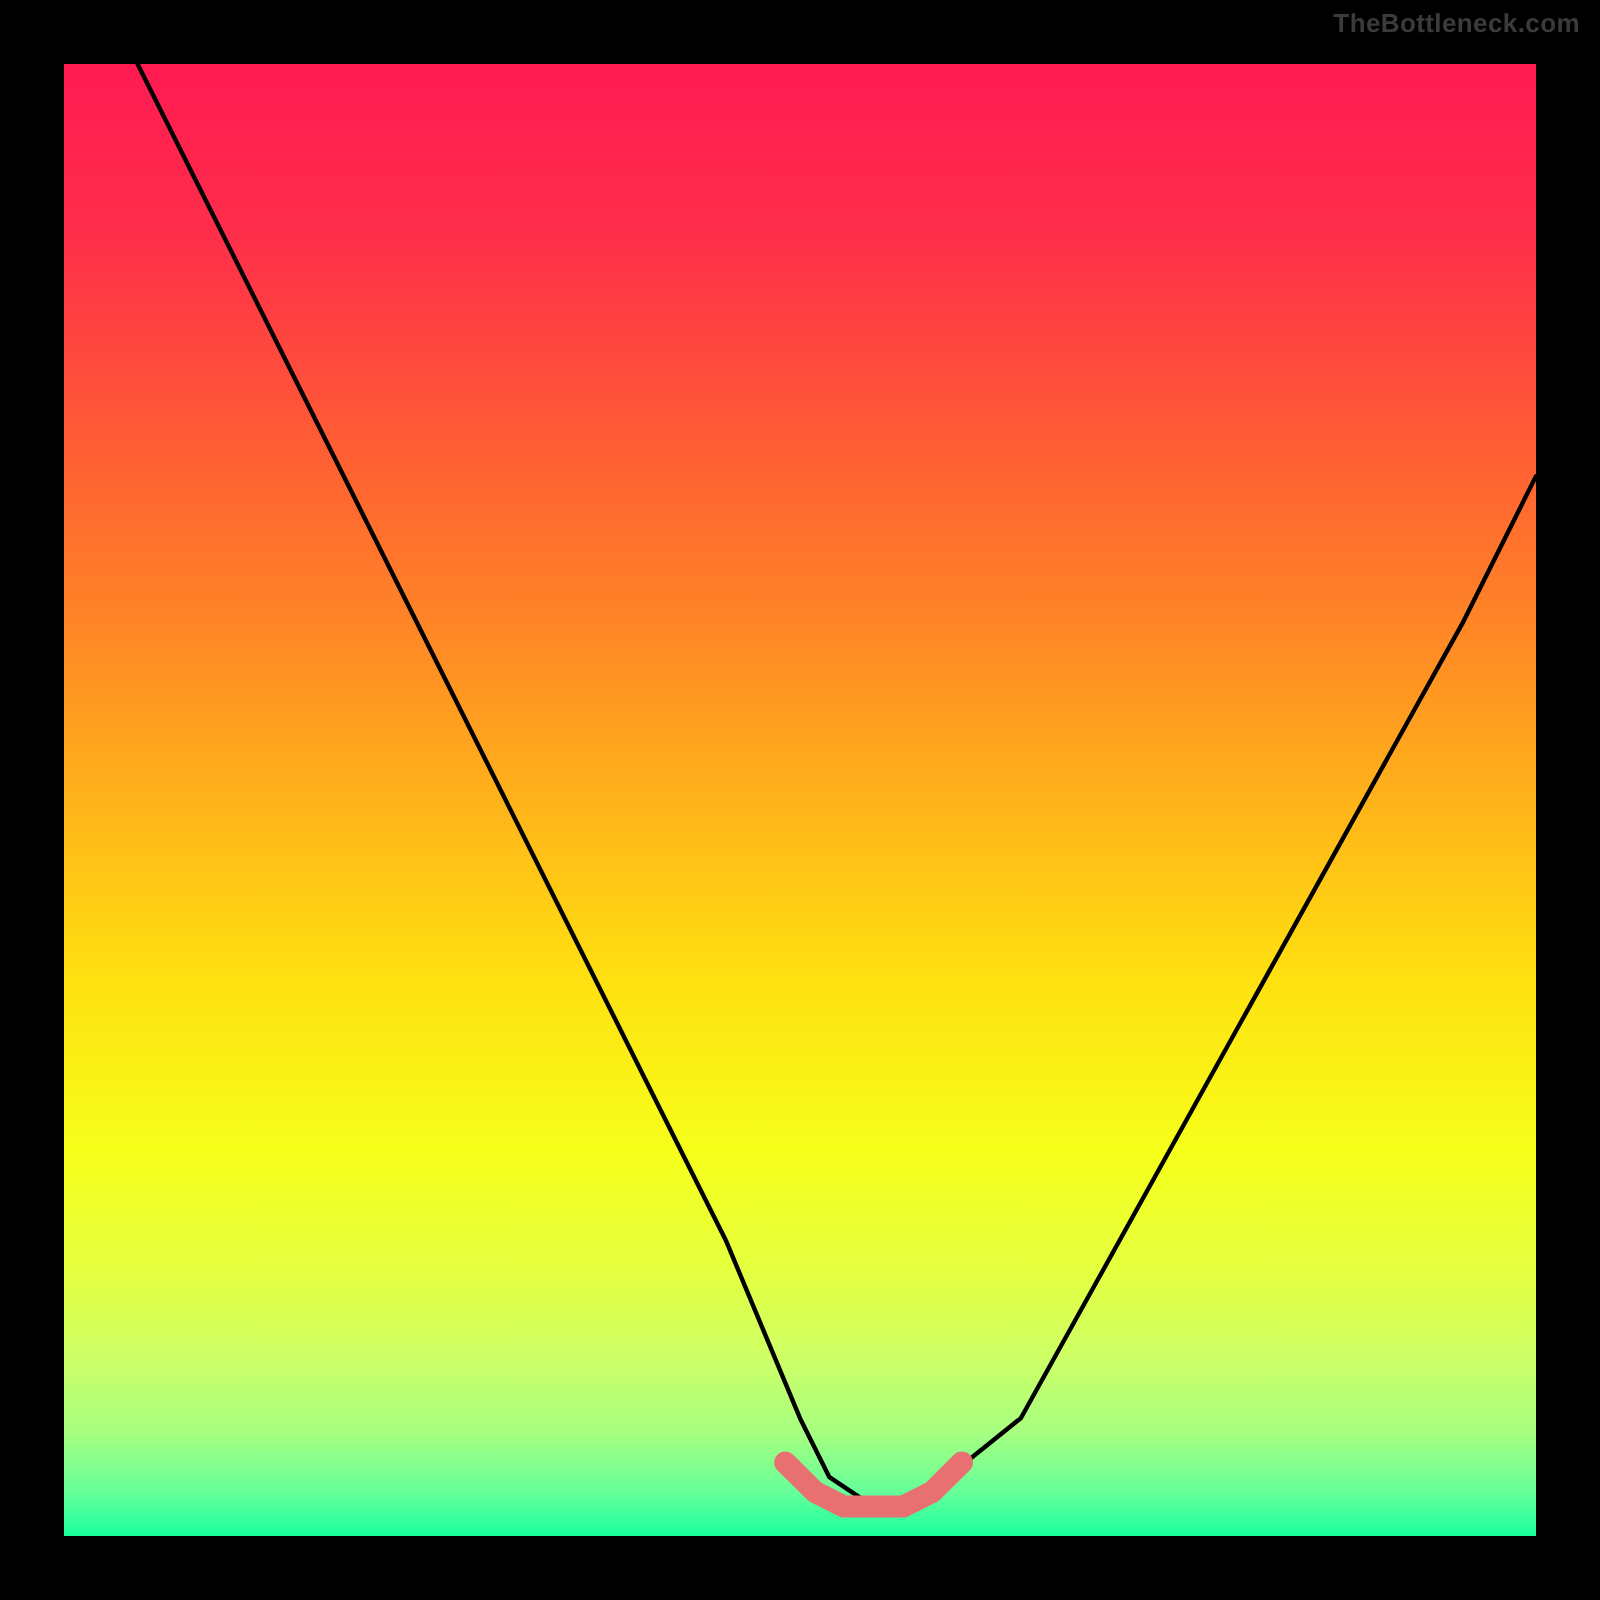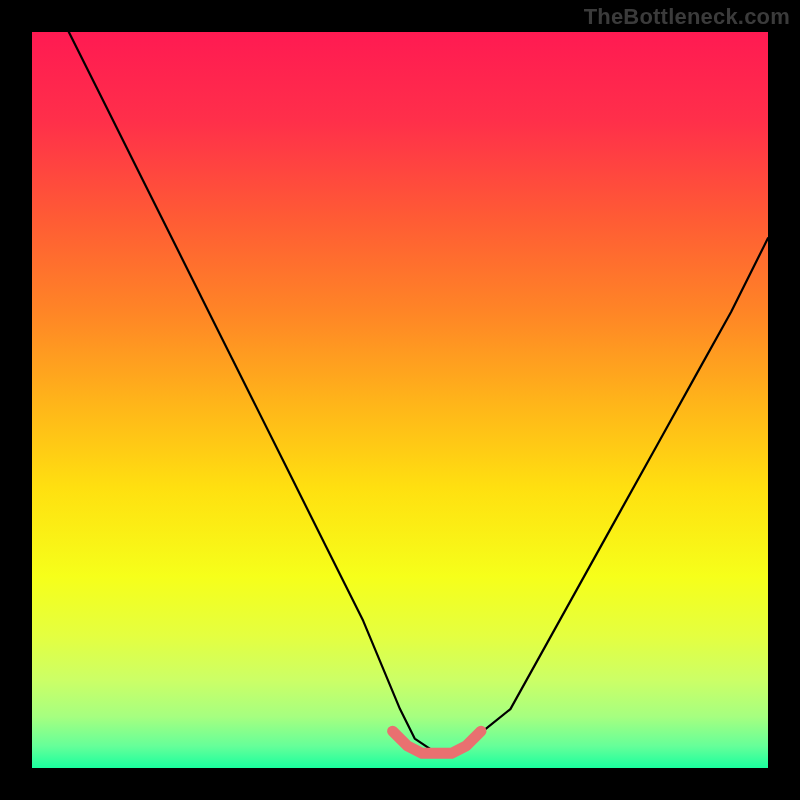--- a/index.html
+++ b/index.html
@@ -14,21 +14,21 @@
   .frame {
     position: absolute;
     left: 0; top: 0;
     width: 800px; height: 800px;
     background: #000;
   }
   .brand {
     position: absolute;
     top: 4px;
     right: 10px;
-    font-size: 22px;
+    font-size: 13px;
     font-weight: 600;
     color: #3b3b3b;
     letter-spacing: 0.2px;
   }
   .plot {
     position: absolute;
     left: 32px;
     top: 32px;
     width: 736px;
     height: 736px;

